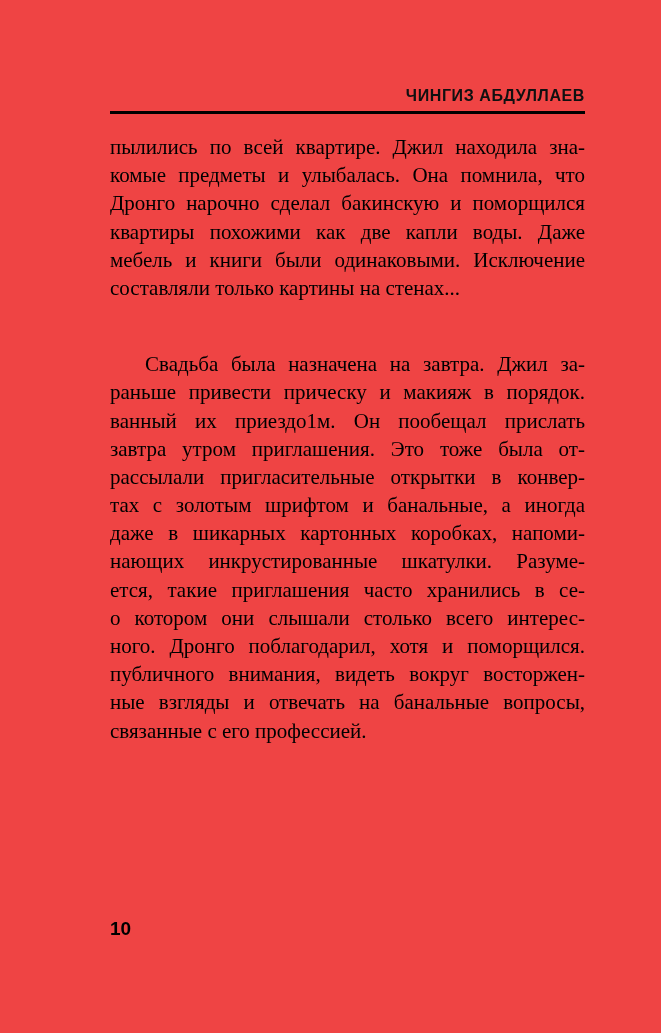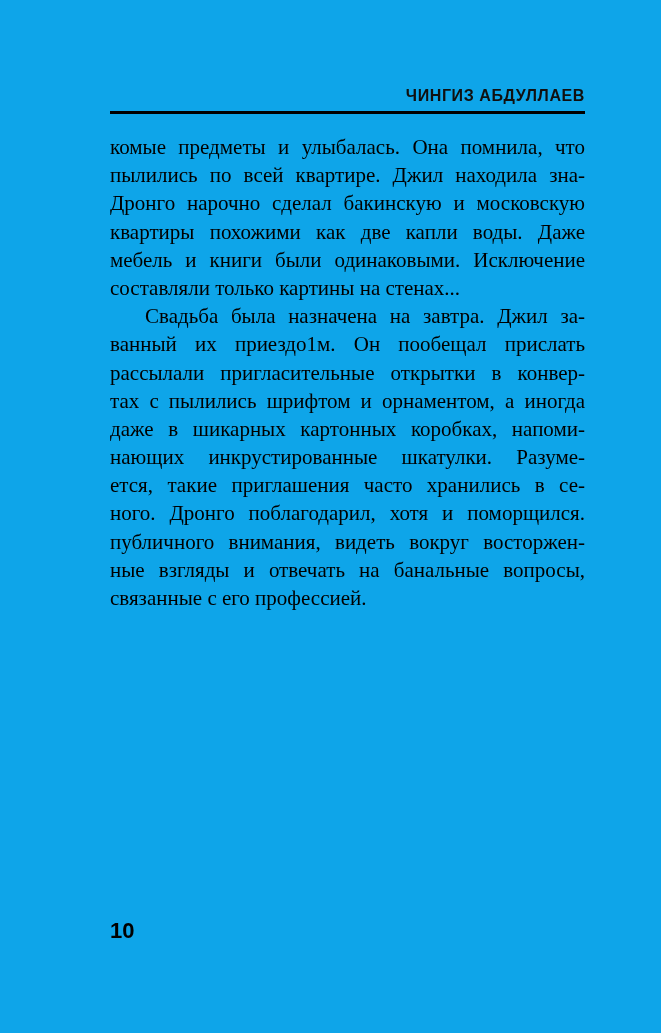--- a/index.html
+++ b/index.html
@@ -9,21 +9,21 @@
     background: #ffffff;
     position: relative;
     overflow: hidden;
     font-family: "Liberation Serif", serif;
   }
   .page {
     position: absolute;
     left: 0; top: 0;
     width: 661px;
     height: 1033px;
-    background: #0ea5e9;
+    background: #ef4444;
   }
   .running-head {
     position: absolute;
     top: 87px;
     left: 110px;
     width: 475px;
     text-align: right;
     font-family: "Liberation Sans", sans-serif;
     font-weight: 700;
     font-size: 16px;
@@ -57,50 +57,54 @@
     text-align: justify;
     text-align-last: justify;
     hyphens: none;
   }
   .line.nojust {
     text-align: center;
     text-align-last: left;
   }
   .line.indent {
     text-indent: 35px;
+    margin-top: 48px;
   }
   .folio {
     position: absolute;
     top: 918px;
     left: 110px;
     font-family: "Liberation Sans", sans-serif;
     font-weight: 700;
-    font-size: 22px;
+    font-size: 19px;
     color: #000000;
   }
 </style>
 </head>
 <body>
 
 <div class="page">
   <div class="running-head">ЧИНГИЗ АБДУЛЛАЕВ</div>
   <div class="header-rule"></div>
   <div class="body-text" id="body-text">
+      <div class="line">пылились по всей квартире. Джил находила зна-</div>
       <div class="line">комые предметы и улыбалась. Она помнила, что</div>
-      <div class="line">пылились по всей квартире. Джил находила зна-</div>
-      <div class="line">Дронго нарочно сделал бакинскую и московскую</div>
+      <div class="line">Дронго нарочно сделал бакинскую и поморщился</div>
       <div class="line">квартиры похожими как две капли воды. Даже</div>
       <div class="line">мебель и книги были одинаковыми. Исключение</div>
       <div class="line nojust">составляли только картины на стенах...</div>
       <div class="line indent">Свадьба была назначена на завтра. Джил за-</div>
+      <div class="line">раньше привести прическу и макияж в порядок.</div>
       <div class="line">ванный их приездо1м. Он пообещал прислать</div>
+      <div class="line">завтра утром приглашения. Это тоже была от-</div>
       <div class="line">рассылали пригласительные открытки в конвер-</div>
-      <div class="line">тах с пылились шрифтом и орнаментом, а иногда</div>
+      <div class="line">тах с золотым шрифтом и банальные, а иногда</div>
       <div class="line">даже в шикарных картонных коробках, напоми-</div>
       <div class="line">нающих инкрустированные шкатулки. Разуме-</div>
       <div class="line">ется, такие приглашения часто хранились в се-</div>
+      <div class="line">о котором они слышали столько всего интерес-</div>
       <div class="line">ного. Дронго поблагодарил, хотя и поморщился.</div>
       <div class="line">публичного внимания, видеть вокруг восторжен-</div>
       <div class="line">ные взгляды и отвечать на банальные вопросы,</div>
       <div class="line nojust">связанные с его профессией.</div>
     </div>
   <div class="folio">10</div>
 </div>
 
 </body></html>

